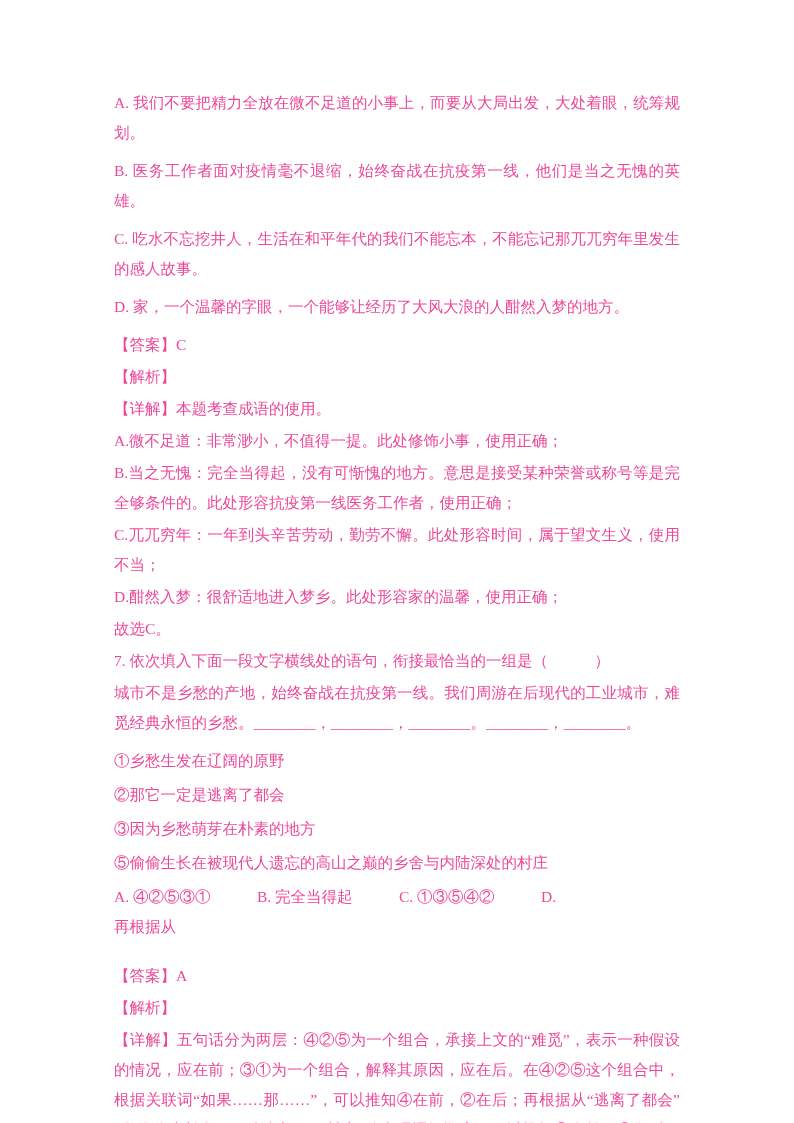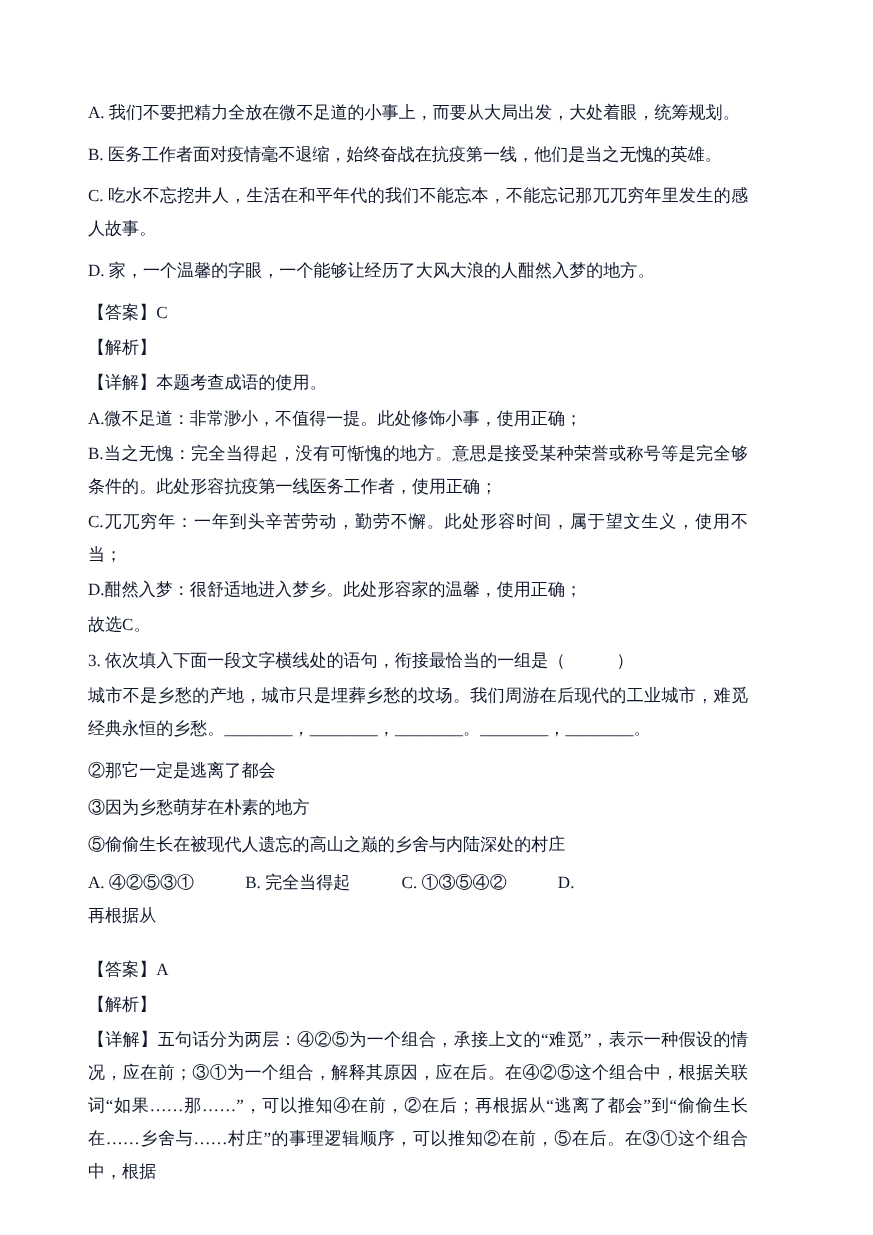--- a/index.html
+++ b/index.html
@@ -8,23 +8,23 @@
     padding: 0;
     background: #ffffff;
   }
   .page {
     position: relative;
     width: 794px;
     height: 1123px;
     box-sizing: border-box;
     margin: 0 auto;
     background: #ffffff;
-    padding: 88px 114px 40px 80px;
+    padding: 88px 114px 40px 114px;
     overflow: hidden;
-    color: #0f172a;
+    color: #ec4899;
     font-family: "Liberation Serif", "DejaVu Serif", serif;
     font-size: 15.5px;
   }
   p.para {
     margin: 0 0 2px 0;
     line-height: 30px;
     text-align: justify;
     word-break: break-all;
     overflow-wrap: break-word;
   }
@@ -47,22 +47,23 @@
       <p class="para q-option">C. 吃水不忘挖井人，生活在和平年代的我们不能忘本，不能忘记那兀兀穷年里发生的感人故事。</p>
       <p class="para q-option">D. 家，一个温馨的字眼，一个能够让经历了大风大浪的人酣然入梦的地方。</p>
       <p class="para answer">【答案】C</p>
       <p class="para analysis">【解析】</p>
       <p class="para detail">【详解】本题考查成语的使用。</p>
       <p class="para idiom">A.微不足道：非常渺小，不值得一提。此处修饰小事，使用正确；</p>
       <p class="para idiom">B.当之无愧：完全当得起，没有可惭愧的地方。意思是接受某种荣誉或称号等是完全够条件的。此处形容抗疫第一线医务工作者，使用正确；</p>
       <p class="para idiom">C.兀兀穷年：一年到头辛苦劳动，勤劳不懈。此处形容时间，属于望文生义，使用不当；</p>
       <p class="para idiom">D.酣然入梦：很舒适地进入梦乡。此处形容家的温馨，使用正确；</p>
       <p class="para conclusion">故选C。</p>
-      <p class="para heading">3. 依次填入下面一段文字横线处的语句，衔接最恰当的一组是（　　　）</p>
-      <p class="para passage">城市不是乡愁的产地，城市只是埋葬乡愁的坟场。我们周游在后现代的工业城市，难觅经典永恒的乡愁。________，________，________。________，________。</p>
+      <p class="para heading">7. 依次填入下面一段文字横线处的语句，衔接最恰当的一组是（　　　）</p>
+      <p class="para passage">城市不是乡愁的产地，始终奋战在抗疫第一线。我们周游在后现代的工业城市，难觅经典永恒的乡愁。________，________，________。________，________。</p>
+      <p class="para list-item">①乡愁生发在辽阔的原野</p>
       <p class="para list-item">②那它一定是逃离了都会</p>
       <p class="para list-item">③因为乡愁萌芽在朴素的地方</p>
       <p class="para list-item">⑤偷偷生长在被现代人遗忘的高山之巅的乡舍与内陆深处的村庄</p>
       <p class="para choices">
         <span class="line">A. ④②⑤③①　　　B. 完全当得起　　　C. ①③⑤④②　　　D.</span>
         <span class="line">再根据从</span>
       </p>
       <p class="para answer answer-spaced">【答案】A</p>
       <p class="para analysis">【解析】</p>
       <p class="para detail">【详解】五句话分为两层：④②⑤为一个组合，承接上文的“难觅”，表示一种假设的情况，应在前；③①为一个组合，解释其原因，应在后。在④②⑤这个组合中，根据关联词“如果……那……”，可以推知④在前，②在后；再根据从“逃离了都会”到“偷偷生长在……乡舍与……村庄”的事理逻辑顺序，可以推知②在前，⑤在后。在③①这个组合中，根据</p>

